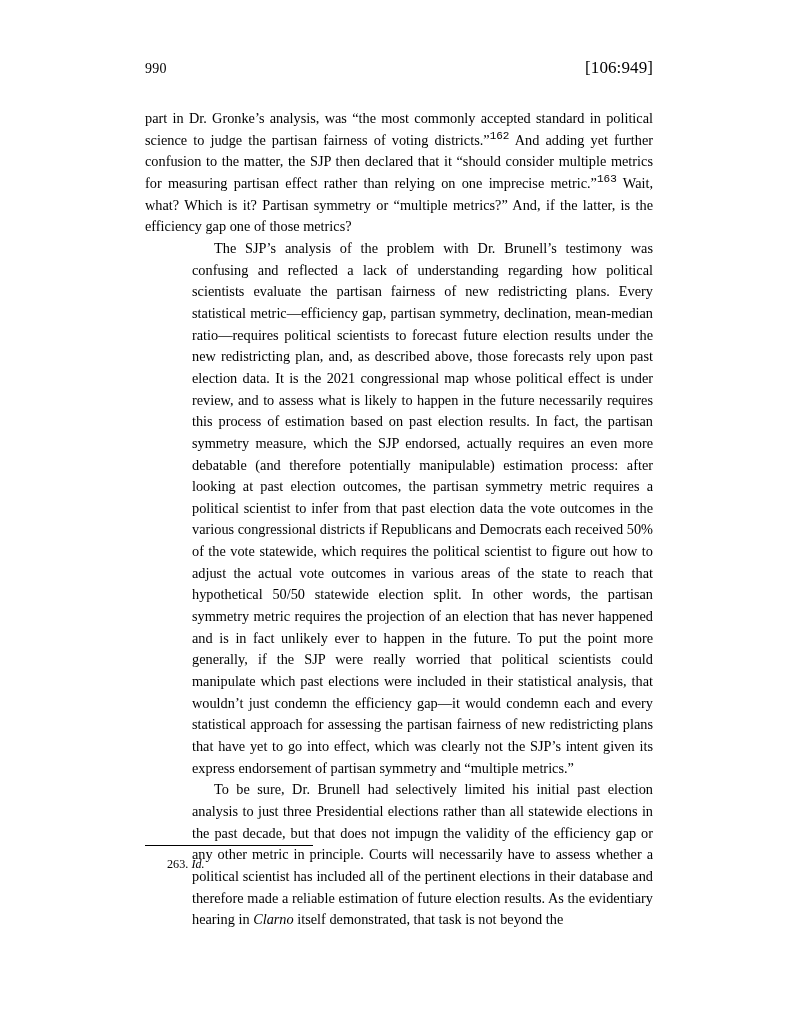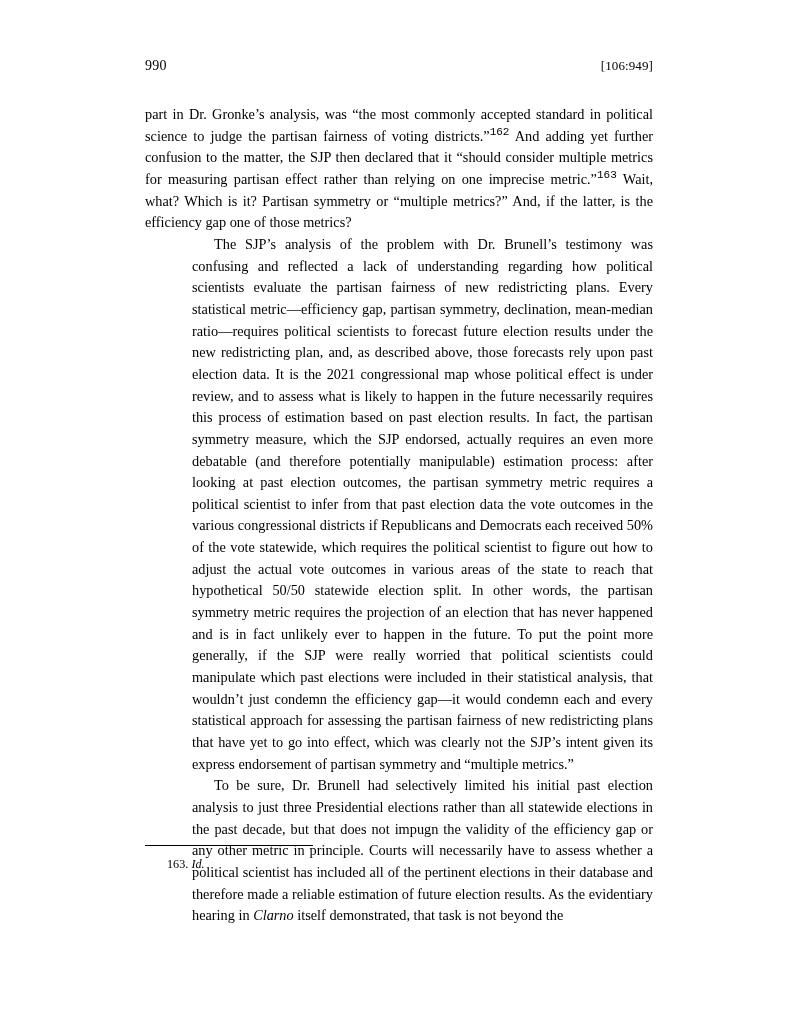--- a/index.html
+++ b/index.html
@@ -38,21 +38,21 @@
     letter-spacing: 0.2px;
   }
   .journal-title {
     font-style: italic;
     font-size: 13.5px;
     letter-spacing: 0.6px;
     text-align: center;
     flex: 1;
   }
   .volume-ref {
-    font-size: 13px;
+    font-size: 17px;
     letter-spacing: 0.1px;
   }
   p.body-par {
     font-size: 14.3px;
     line-height: 1.515;
     text-align: justify;
     text-justify: inter-word;
     margin: 0 0 0 0;
     hyphens: none;
   }
@@ -109,16 +109,16 @@
 
     <p class="body-par indent">The SJP’s analysis of the problem with Dr. Brunell’s testimony was confusing and reflected a lack of understanding regarding how political scientists evaluate the partisan fairness of new redistricting plans. Every statistical metric—efficiency gap, partisan symmetry, declination, mean-median ratio—requires political scientists to forecast future election results under the new redistricting plan, and, as described above, those forecasts rely upon past election data. It is the 2021 congressional map whose political effect is under review, and to assess what is likely to happen in the future necessarily requires this process of estimation based on past election results. In fact, the partisan symmetry measure, which the SJP endorsed, actually requires an even more debatable (and therefore potentially manipulable) estimation process: after looking at past election outcomes, the partisan symmetry metric requires a political scientist to infer from that past election data the vote outcomes in the various congressional districts if Republicans and Democrats each received 50% of the vote statewide, which requires the political scientist to figure out how to adjust the actual vote outcomes in various areas of the state to reach that hypothetical 50/50 statewide election split. In other words, the partisan symmetry metric requires the projection of an election that has never happened and is in fact unlikely ever to happen in the future. To put the point more generally, if the SJP were really worried that political scientists could manipulate which past elections were included in their statistical analysis, that wouldn’t just condemn the efficiency gap—it would condemn each and every statistical approach for assessing the partisan fairness of new redistricting plans that have yet to go into effect, which was clearly not the SJP’s intent given its express endorsement of partisan symmetry and “multiple metrics.”</p>
 
     <p class="body-par indent"><span>To be sure, Dr. Brunell had selectively limited his initial past election analysis to just three Presidential elections rather than all statewide elections in the past decade, but that does not impugn the validity of the efficiency gap or any other metric in principle. Courts will necessarily have to assess whether a political scientist has included all of the pertinent elections in their database and therefore made a reliable estimation of future election results. As the evidentiary hearing in </span><span class="ital">Clarno</span><span> itself demonstrated, that task is not beyond the</span></p>
 
   </div>
 
   <div class="footnote-rule"></div>
 
   <div class="footnotes">
-    <p class="footnote"><span class="fn-num">163.</span>&nbsp;<span class="ital">Id.</span></p>
+    <p class="footnote"><span class="fn-num">263.</span>&nbsp;<span class="ital">Id.</span></p>
   </div>
 
 </div>
 
 </body></html>

